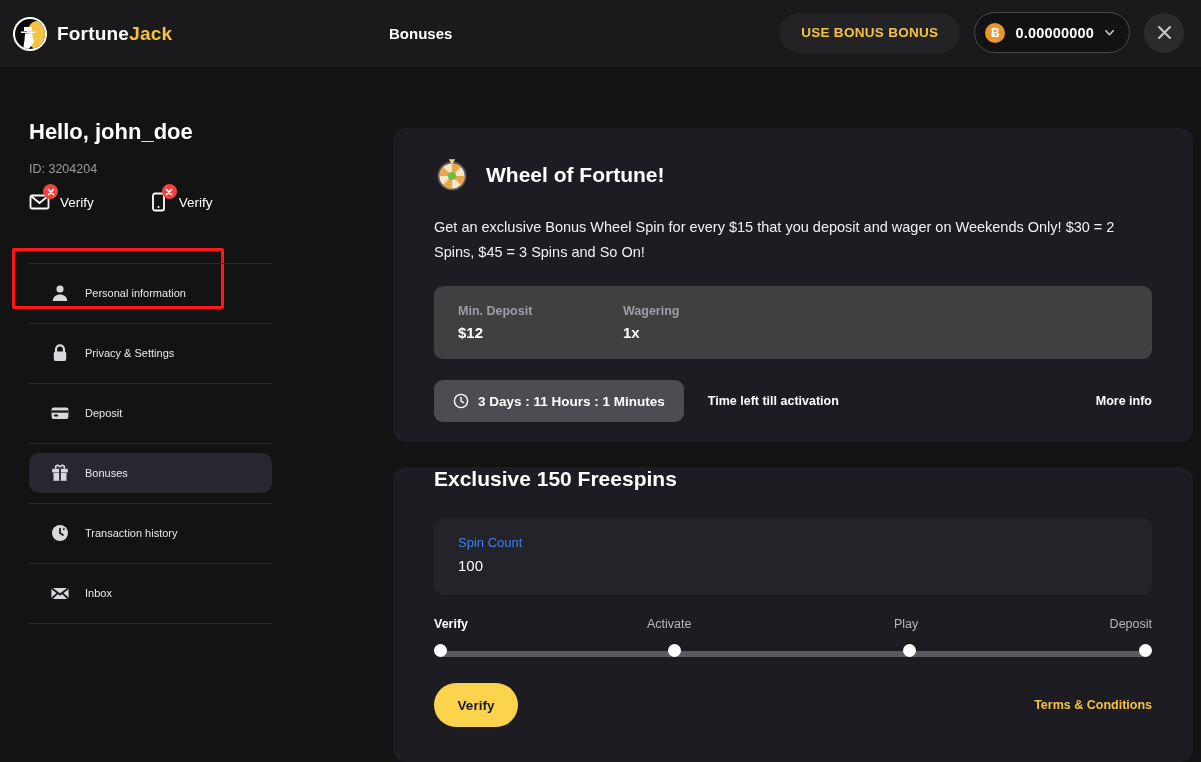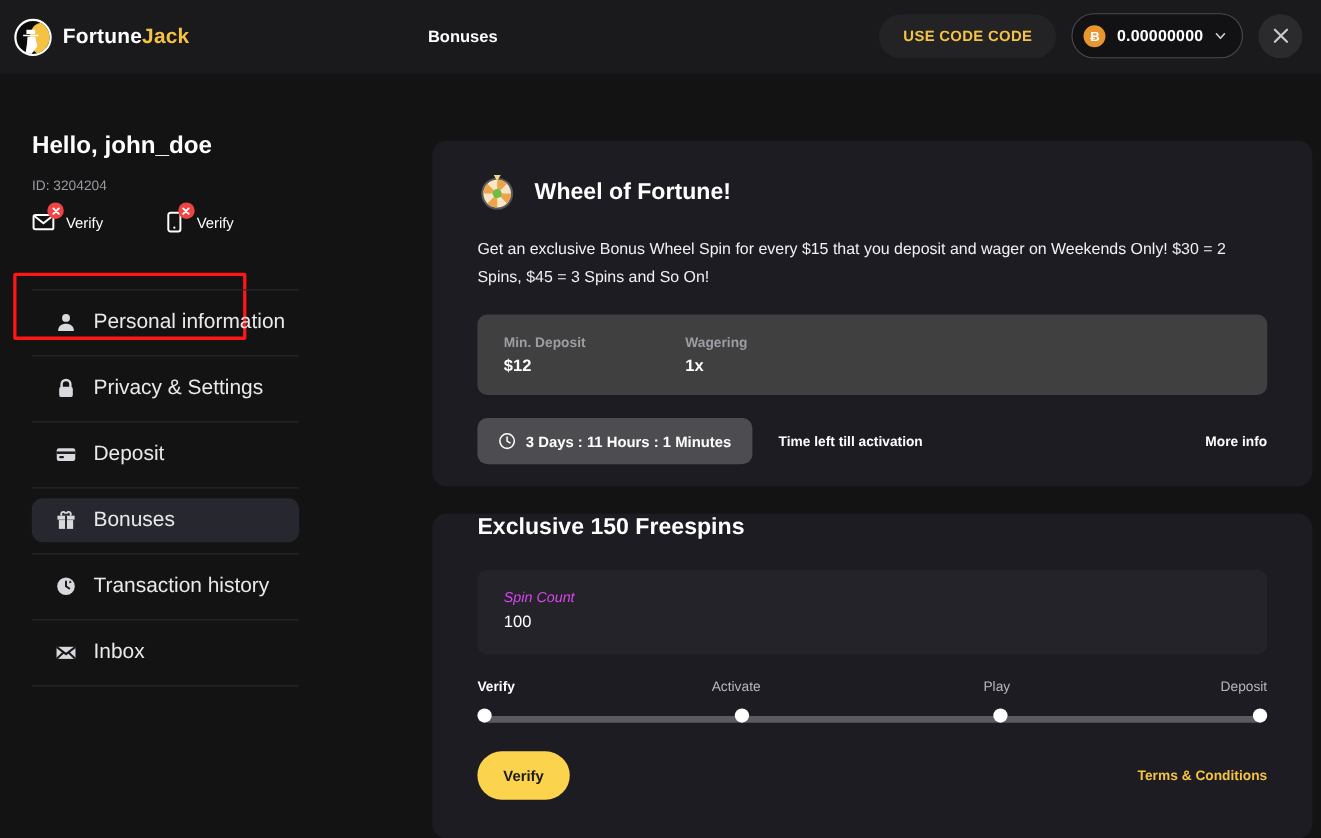--- a/index.html
+++ b/index.html
@@ -94,21 +94,21 @@
 
   .nav { position:absolute; left:29px; top:186px; width:243px; }
   .nav-item {
     position:relative; height:40px; border-radius:10px;
     display:flex; align-items:center; gap:14px; padding:0 0 0 20px;
     cursor:pointer;
   }
   .nav-item.active { background:#272730; }
   .nav-sep { height:1px; background:#2a2a2d; margin:10px 0 9px 0; }
   .nav-ic { width:22px; height:22px; flex:none; display:flex; align-items:center; justify-content:center; }
-  .nav-label { font-size:19px; color:#e9e9ec; }
+  .nav-label { font-size:11px; color:#e9e9ec; }
 
   
   .main { position:absolute; left:393px; top:67px; width:808px; height:695px; }
   .card { background:#1c1c22; border-radius:13px; }
   .card-wheel { position:absolute; left:0; top:61px; width:800px; height:314px; padding:29px 41px 0 41px; }
   .card-free  { position:absolute; left:0; top:400px; width:800px; height:295px; padding:0 41px; }
 
   .wheel-head { display:flex; align-items:center; gap:16px; }
   .wheel-ic { width:36px; height:36px; flex:none; }
   .wheel-title { font-size:21px; font-weight:bold; }
@@ -132,21 +132,21 @@
     font-size:13.5px; font-weight:bold; cursor:pointer;
   }
   .timer-note { margin-left:24px; font-size:12.5px; font-weight:bold; color:#ffffff; }
   .more-info { margin-left:auto; font-size:12.5px; font-weight:bold; color:#ffffff; cursor:pointer; }
 
   .free-title { font-size:21px; font-weight:bold; }
   .spin-panel {
     margin-top:27px; height:77px; background:#232329; border-radius:9px;
     padding:17px 24px;
   }
-  .spin-k { font-size:13px; color:#d946ef;font-style:italic; }
+  .spin-k { font-size:13px; color:#3b82f6; }
   .spin-v { font-size:15px; margin-top:7px; }
 
   .stepper { margin-top:22px; position:relative; height:50px; }
   .step-labels { position:relative; height:20px; }
   .step-label { position:absolute; top:0; font-size:12.5px; white-space:nowrap; }
   .step-label.done { color:#ffffff; font-weight:bold; }
   .step-label.todo { color:#b6b6bc; }
   .track {
     position:absolute; left:7px; right:7px; top:34px;
     height:6px; background:#5a5a60; border-radius:3px;
@@ -180,21 +180,21 @@
         </svg>
       </div>
       <div class="brand-name">
         <span>Fortune</span><span class="jack">Jack</span>
       </div>
     </div>
 
     <div class="page-title">Bonuses</div>
 
     <div class="top-right">
-      <button class="bonus-code-btn">USE CODE CODE</button>
+      <button class="bonus-code-btn">USE BONUS BONUS</button>
 
       <div class="balance-pill">
         <div class="btc-coin">Ƀ</div>
         <span class="balance-val">0.00000000</span>
         <svg class="chev" viewBox="0 0 12 12">
           <path d="M2 4 L6 8.5 L10 4" stroke="#cfcfd4" stroke-width="1.6" fill="none" stroke-linecap="round" stroke-linejoin="round"></path>
         </svg>
       </div>
 
       <button class="close-btn">

